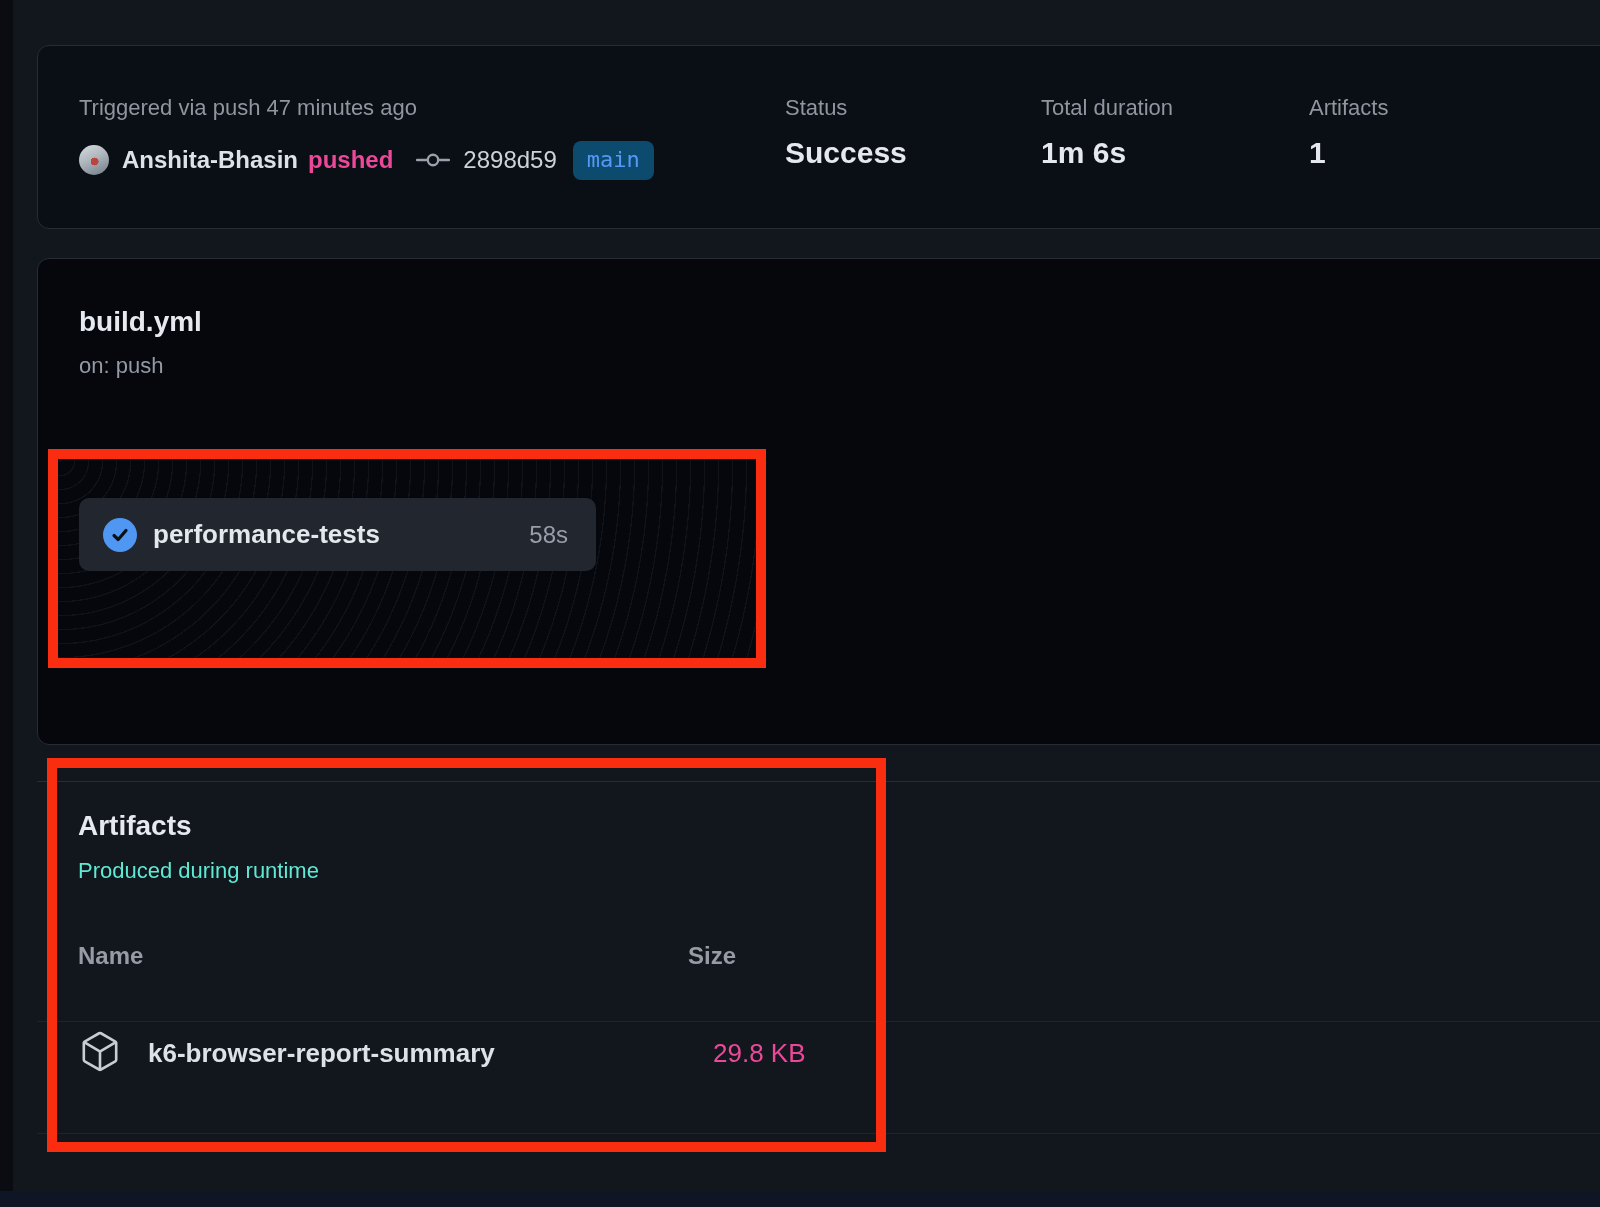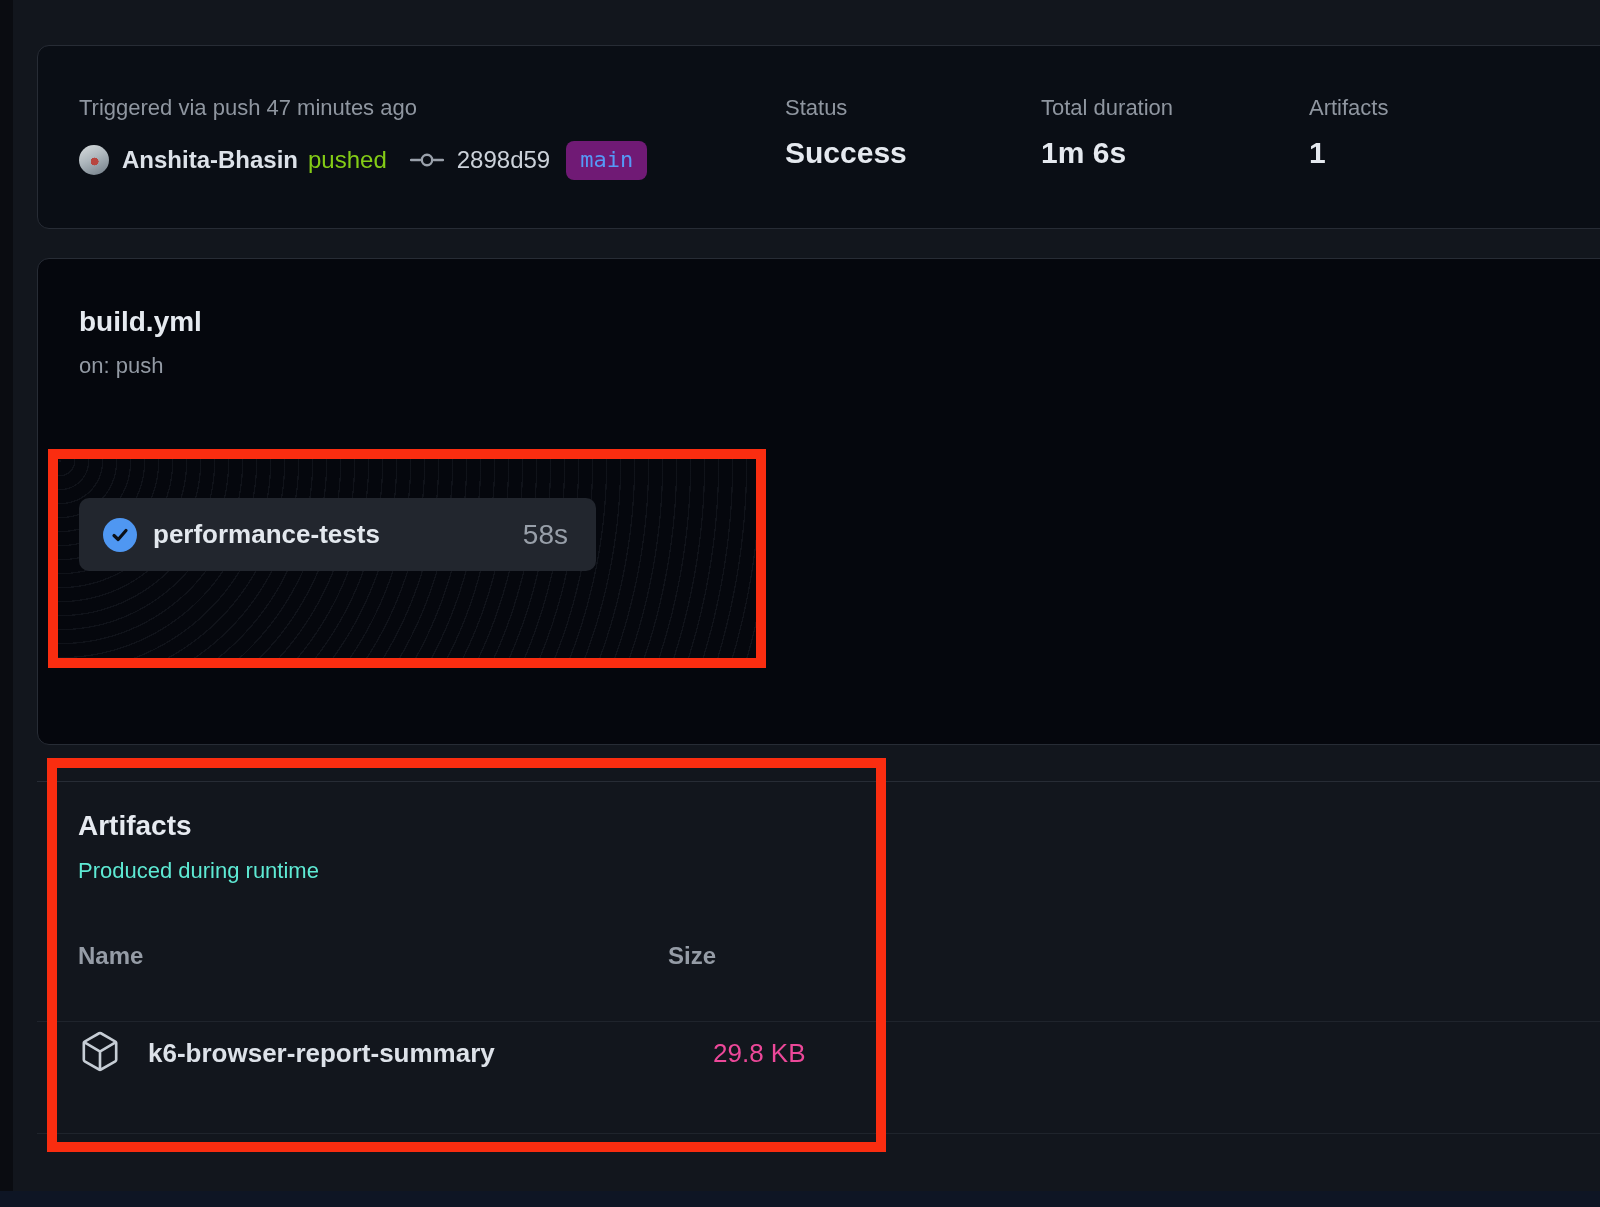--- a/index.html
+++ b/index.html
@@ -37,27 +37,27 @@
     height: 36px;
   }
   .avatar {
     width: 30px; height: 30px; border-radius: 50%;
     background:
       radial-gradient(circle at 52% 55%, #b8453f 0 17%, rgba(0,0,0,0) 18%),
       linear-gradient(155deg, #d8dcde 0%, #aeb7bd 45%, #707b86 100%);
     flex: 0 0 auto;
   }
   .actor-name { font-size: 24px; font-weight: 700; color: #dde2e9; text-align: right; }
-  .actor-action { font-size: 24px; font-weight: 400; color: #84cc16; margin-left: -3px; }
+  .actor-action { font-size: 24px; font-weight: 700; color: #ec4899; margin-left: -3px; }
   .commit-icon { margin-left: 10px; display: inline-flex; align-items: center; }
   .commit-sha { font-size: 24px; color: #ccd2da; }
   .branch-badge {
     font-family: "DejaVu Sans Mono", "Liberation Mono", monospace;
     font-size: 22px; color: #5599f7;
-    background: #701a75;
+    background: #0c4a6e;
     padding: 6px 14px 8px 14px;
     border-radius: 8px;
     margin-left: 3px;
     text-align: right;
   }
   .stat-col { position: absolute; top: 49px; }
   .stat-col .stat-label { font-size: 22px; color: #8f96a0; }
   .stat-col .stat-value { font-size: 30px; font-weight: 700; color: #e5e9ef; margin-top: 15px; }
   .stat-status   { left: 747px; }
   .stat-duration { left: 1003px; }
@@ -91,42 +91,42 @@
     display: flex; align-items: center;
     padding: 0 28px 0 24px; gap: 16px;
   }
   .check-circle {
     width: 34px; height: 34px; border-radius: 50%;
     background: #4f97f2;
     display: flex; align-items: center; justify-content: center;
     flex: 0 0 auto;
   }
   .job-name { font-size: 26px; font-weight: 700; color: #e3e8ee; }
-  .job-duration { margin-left: auto; font-size: 28px; color: #989fa9; }
+  .job-duration { margin-left: auto; font-size: 24px; color: #989fa9; }
 
   
   .artifacts-section {
     position: absolute; left: 37px; top: 781px; width: 1563px; height: 420px;
     border-top: 1px solid #272c35;
   }
   .artifacts-annotation {
     position: absolute; left: 47px; top: 758px; width: 839px; height: 394px;
     border: 10px solid #fa2d10;
   }
   .artifacts-title {
     position: absolute; left: 78px; top: 810px;
     font-size: 28px; font-weight: 700; color: #e6eaf0;
   }
   .artifacts-subtitle {
     position: absolute; left: 78px; top: 858px;
     font-size: 22px; color: #5eead4;
   }
   .col-header { position: absolute; font-size: 24px; font-weight: 600; color: #959ca6; top: 942px; }
   .col-name { left: 78px; }
-  .col-size { left: 668px; text-align: right; }
+  .col-size { left: 688px; text-align: right; }
   .table-divider {
     position: absolute; left: 37px; width: 1563px; height: 0;
     border-top: 1px solid #1f242c;
   }
   .divider-1 { top: 1021px; }
   .divider-2 { top: 1133px; }
   .artifact-row-icon { position: absolute; left: 79px; top: 1031px; }
   .artifact-name {
     position: absolute; left: 148px; top: 1038px;
     font-size: 26px; font-weight: 700; color: #dde2e9;

